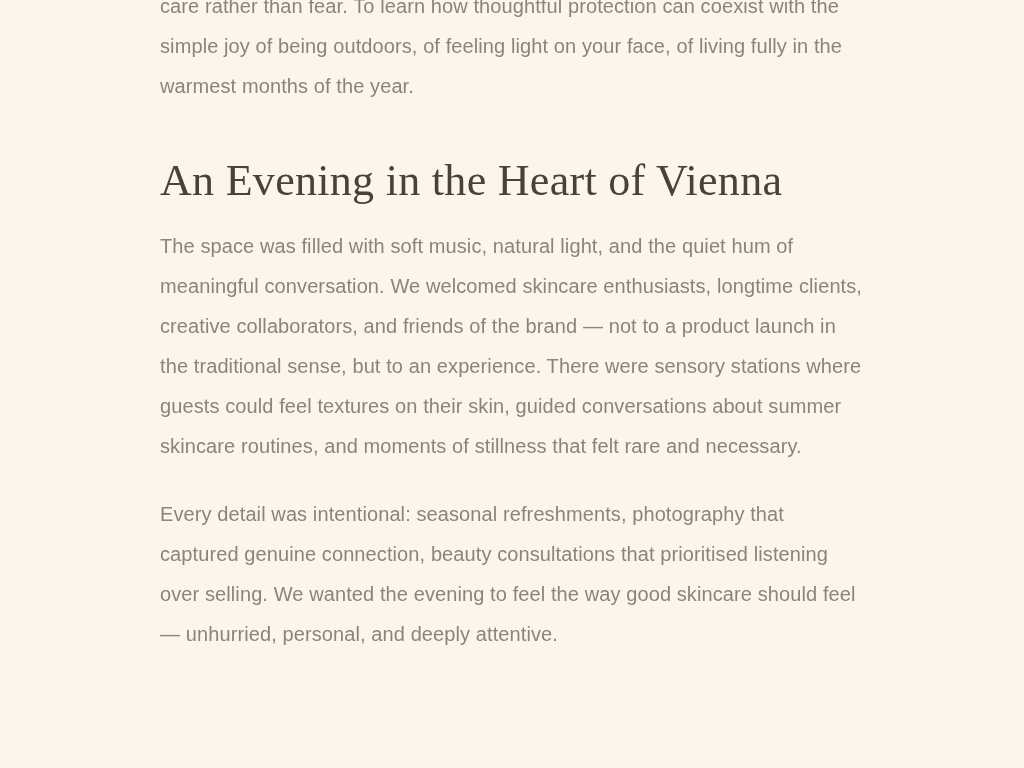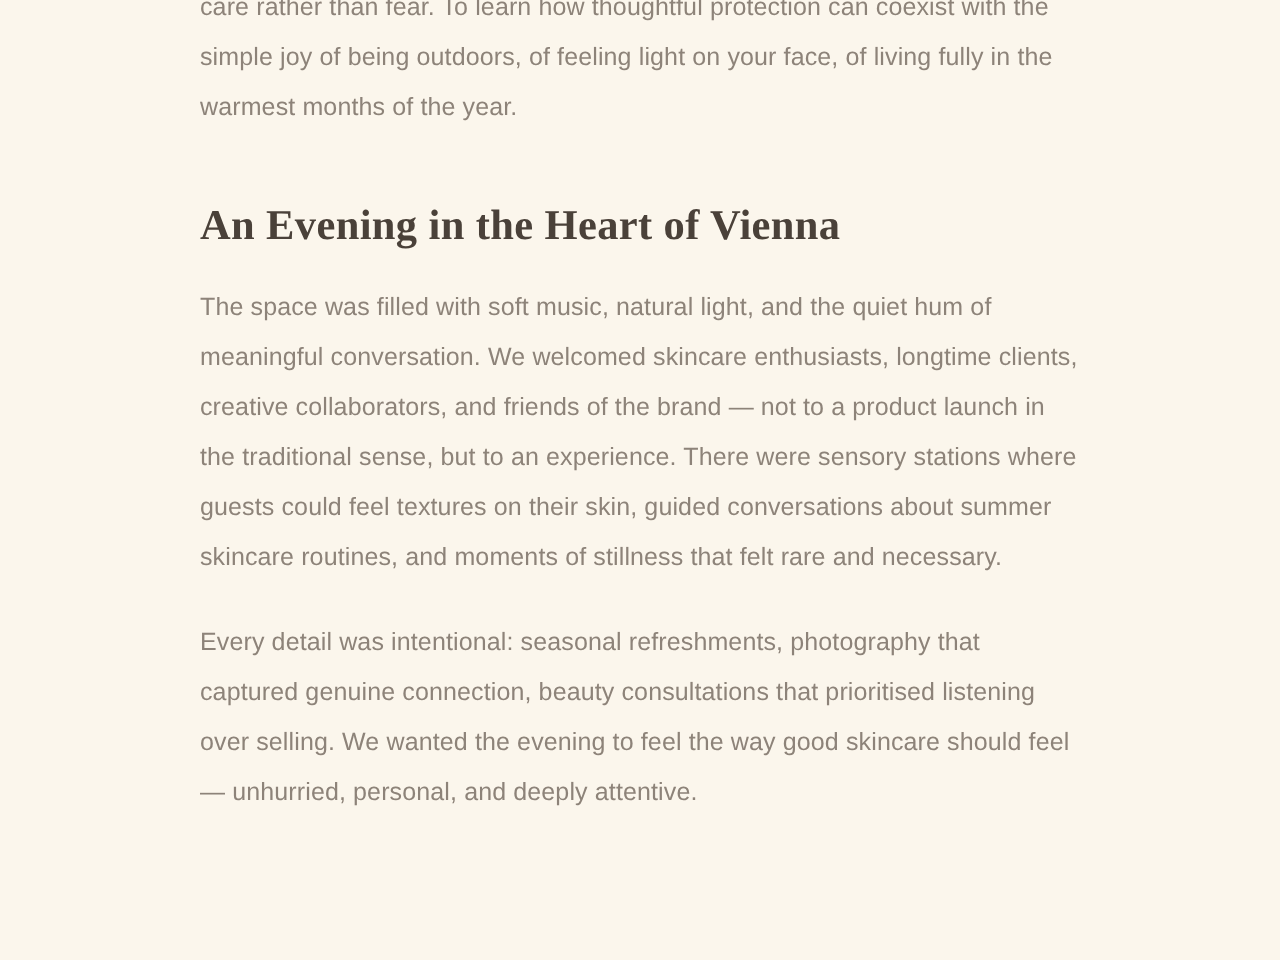--- a/index.html
+++ b/index.html
@@ -24,23 +24,23 @@
     color: #8D8379;
     margin: 0 0 28px 0;
     letter-spacing: 0.1px;
   }
   .article p.intro {
     
     margin-top: -14px;
   }
   .article h2 {
     font-family: "Liberation Serif", serif;
-    font-size: 34px;
+    font-size: 44px;
     line-height: 44px;
-    font-weight: 700;
+    font-weight: 400;
     color: #4A4139;
     margin: 53px 0 23px 0;
     letter-spacing: 0.3px;
   }
 </style>
 </head>
 <body>
 
 <main class="article">
   <p class="intro">care rather than fear. To learn how thoughtful protection can coexist with the simple joy of being outdoors, of feeling light on your face, of living fully in the warmest months of the year.</p>

